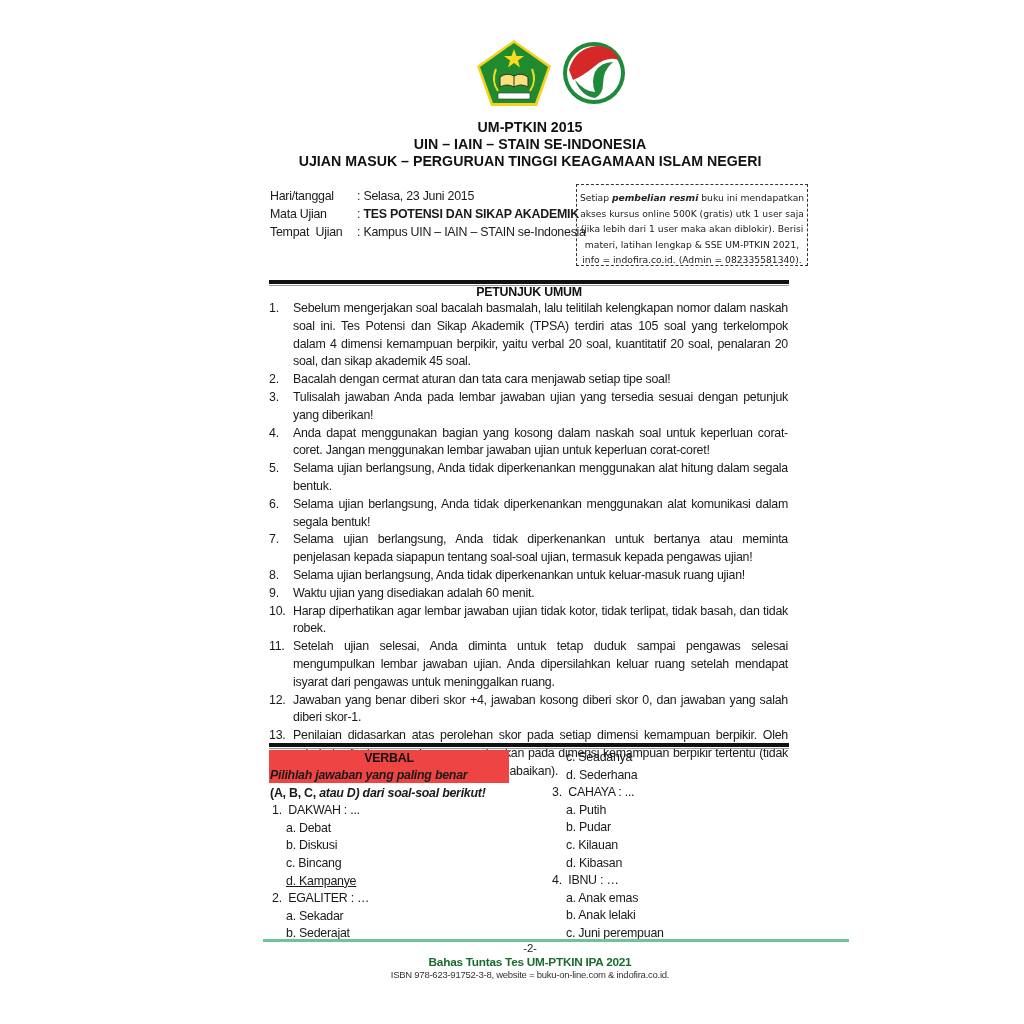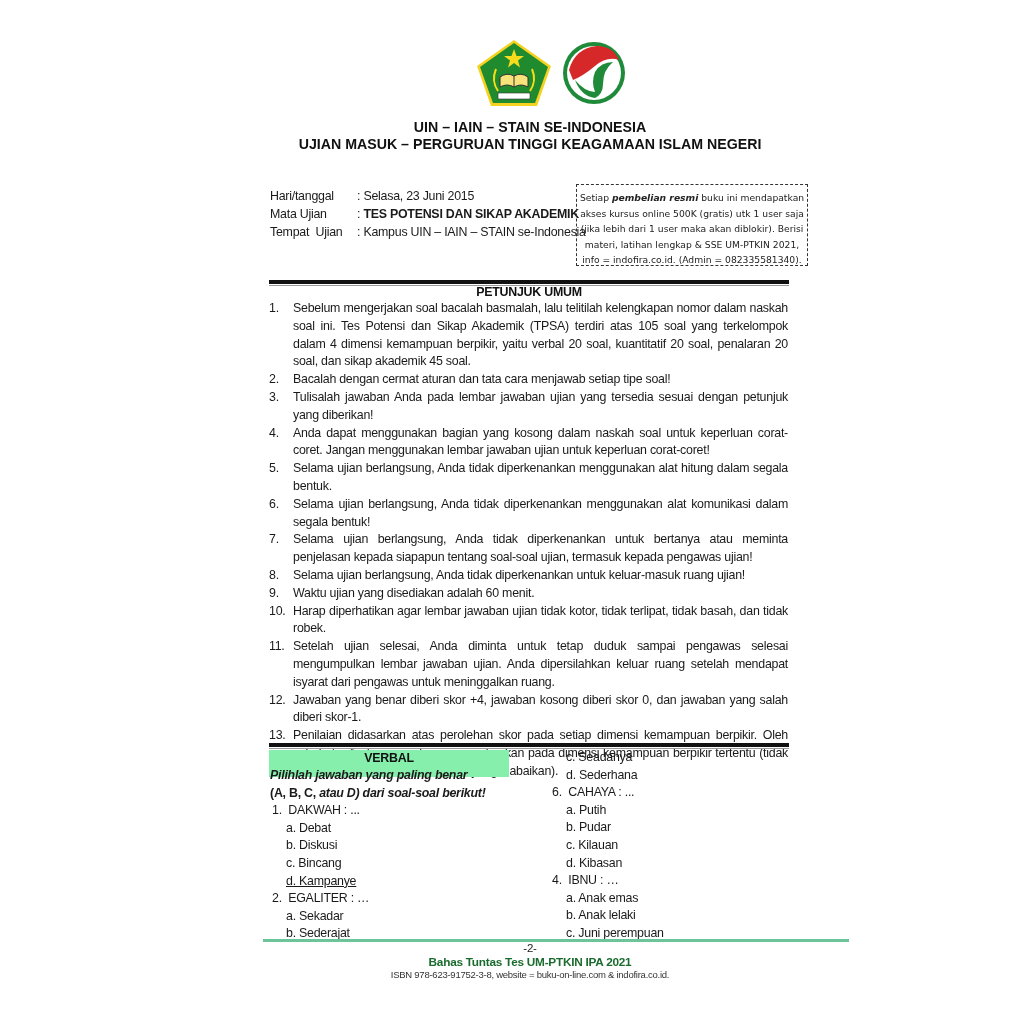--- a/index.html
+++ b/index.html
@@ -27,21 +27,21 @@
     .rule-thick { position: absolute; left: 269px; width: 520px; height: 4px; background: #111; }
     .rule-thin { position: absolute; left: 269px; width: 520px; height: 1px; background: #999; }
 
     .section-title { position: absolute; left: 269px; width: 520px; text-align: center; font-weight: bold; font-size: 12.4px; color: #111; }
 
     .rules { position: absolute; left: 269px; top: 300px; width: 519px; font-size: 12.4px; line-height: 17.8px; margin: 0; padding: 0; list-style: none; }
     .rules li { display: flex; }
     .rules .num { width: 24px; flex: 0 0 24px; }
     .rules .txt { flex: 1; text-align: justify; }
 
-    .verbal-bar { position: absolute; left: 269px; top: 750px; width: 240px; height: 27px; background: #86efac; text-align: center; font-weight: bold; font-size: 12.4px; line-height: 17px; color: #111; }
+    .verbal-bar { position: absolute; left: 269px; top: 750px; width: 240px; height: 33px; background: #ef4444; text-align: center; font-weight: bold; font-size: 12.4px; line-height: 17px; color: #111; }
     .col { position: absolute; font-size: 12.4px; line-height: 17.6px; color: #1a1a1a; }
     .col .instr { font-weight: bold; font-style: italic; }
     .col .instr span.up { font-style: normal; }
     .q { padding-left: 2px; }
     .opt { padding-left: 16px; }
 
     .green-rule { position: absolute; left: 263px; top: 939px; width: 586px; height: 2.5px; background: #6cc59a; }
     .footer { position: absolute; left: 260px; width: 540px; text-align: center; }
     .page-num { top: 942px; font-size: 11.5px; color: #222; }
     .footer-title { top: 955px; font-size: 11.8px; font-weight: bold; color: #1a6b2e; }
@@ -65,20 +65,21 @@
 <div class="logo" id="logo-ptkin">
   <svg width="66" height="66" viewBox="0 0 66 66">
     <circle cx="33" cy="33" r="31" fill="#1f8a3a"></circle>
     <circle cx="33" cy="33" r="27" fill="#ffffff"></circle>
     <path d="M8 30 Q14 8 36 6 Q52 6 58 20 Q46 16 34 26 Q22 36 12 40 Z" fill="#d62828"></path>
     <path d="M14 40 Q24 52 34 52 Q30 42 34 32 Q40 22 52 22 Q42 30 42 44 Q42 54 34 58 Q20 56 14 40 Z" fill="#1f8a3a"></path>
   </svg>
 </div>
 
 <div class="title-block">
+  <div>UM-PTKIN 2015</div>
   <div>UIN – IAIN – STAIN SE-INDONESIA</div>
   <div>UJIAN MASUK – PERGURUAN TINGGI KEAGAMAAN ISLAM NEGERI</div>
 </div>
 
 <div class="info narrow">
   <div class="info-row">
     <span class="info-label">Hari/tanggal</span>
     <span class="info-value">: Selasa, 23 Juni 2015</span>
   </div>
   <div class="info-row">
@@ -171,21 +172,21 @@
       <div class="opt" style="white-space: pre; text-decoration: underline;">d. Kampanye</div>
       <div class="q" style="white-space: pre;">2.  EGALITER : …</div>
       <div class="opt" style="white-space: pre;">a. Sekadar</div>
       <div class="opt" style="white-space: pre;">b. Sederajat</div>
     </div>
 </div>
 
 <div class="col narrow" style="left:550px; top:749px;" id="right-items">
     <div class="opt" style="white-space: pre;">c. Seadanya</div>
     <div class="opt" style="white-space: pre;">d. Sederhana</div>
-    <div class="q" style="white-space: pre;">6.  CAHAYA : ...</div>
+    <div class="q" style="white-space: pre;">3.  CAHAYA : ...</div>
     <div class="opt" style="white-space: pre;">a. Putih</div>
     <div class="opt" style="white-space: pre;">b. Pudar</div>
     <div class="opt" style="white-space: pre;">c. Kilauan</div>
     <div class="opt" style="white-space: pre;">d. Kibasan</div>
     <div class="q" style="white-space: pre;">4.  IBNU : …</div>
     <div class="opt" style="white-space: pre;">a. Anak emas</div>
     <div class="opt" style="white-space: pre;">b. Anak lelaki</div>
     <div class="opt" style="white-space: pre;">c. Juni perempuan</div>
   </div>
 

